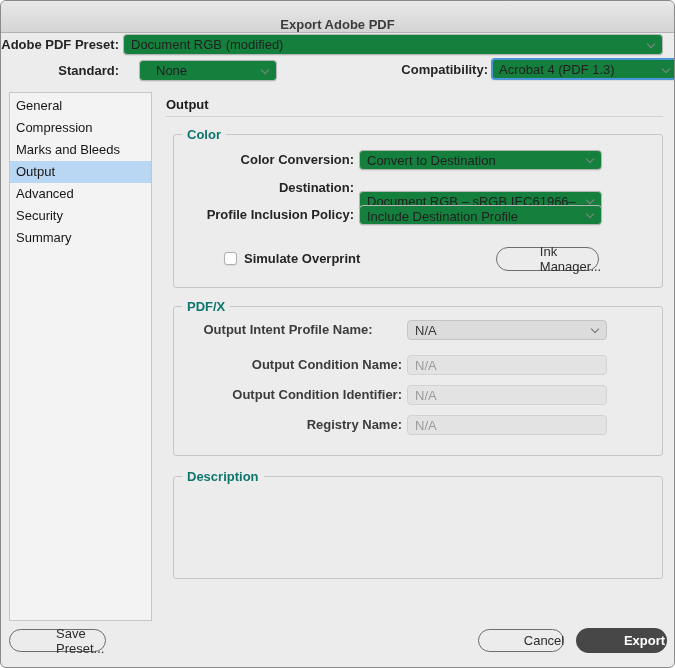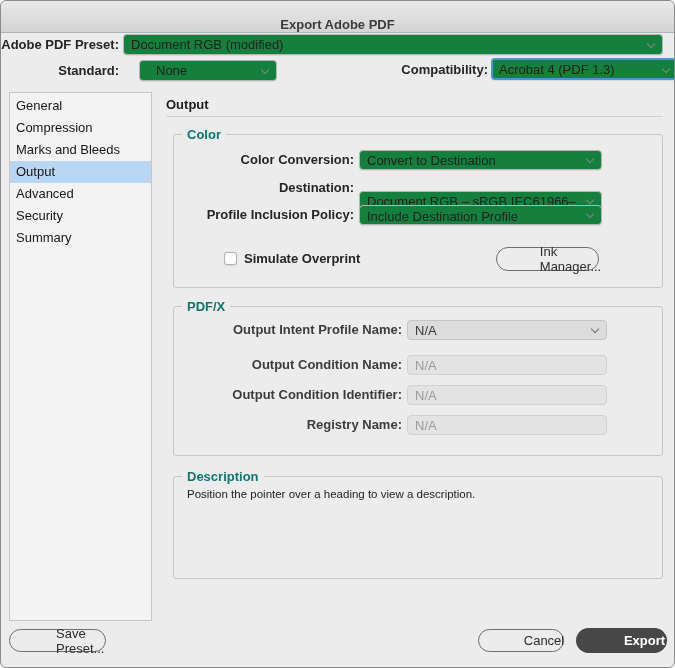--- a/index.html
+++ b/index.html
@@ -128,21 +128,21 @@
     <div class="lbl" style="left:70px;top:114px;">Simulate Overprint</div>
 
     <div class="pill" style="left:322px;top:112px;width:103px;height:24px;">
       <span>Ink Manager...</span>
     </div>
   </div>
 
   <div class="group" style="left:172px;top:305px;width:490px;height:150px;">
     <span class="legend">PDF/X</span>
 
-    <div class="lbl r" style="left:0;width:228px;top:13px;color:#3c3c3c;">Output Intent Profile Name:</div>
+    <div class="lbl r" style="left:0;width:228px;top:13px;color:#3c3c3c;text-align:center;">Output Intent Profile Name:</div>
     <div class="select disabled" style="left:233px;top:13px;width:200px;height:20px;">
       <span>N/A</span>
       <span class="chev" style="top:5px;border-color:#6f6f6f;"></span>
     </div>
 
     <div class="lbl r" style="left:0;width:228px;top:48px;color:#3c3c3c;">Output Condition Name:</div>
     <div class="textfield" style="left:233px;top:48px;width:200px;">
       <span>N/A</span>
     </div>
 
@@ -152,21 +152,20 @@
     </div>
 
     <div class="lbl r" style="left:0;width:228px;top:108px;color:#3c3c3c;">Registry Name:</div>
     <div class="textfield" style="left:233px;top:108px;width:200px;">
       <span>N/A</span>
     </div>
   </div>
 
   <div class="group" style="left:172px;top:475px;width:490px;height:103px;">
     <span class="legend">Description</span>
-    <div class="desc-text">Position the pointer over a heading to view a description.</div>
   </div>
 
   <div class="pill" style="left:8px;top:628px;width:97px;height:23px;">
     <span>Save Preset...</span>
   </div>
   <div class="pill" style="left:477px;top:628px;width:86px;height:23px;">
     <span>Cancel</span>
   </div>
   <div class="pill primary" style="left:575px;top:627px;width:91px;height:25px;">
     <span>Export</span>

